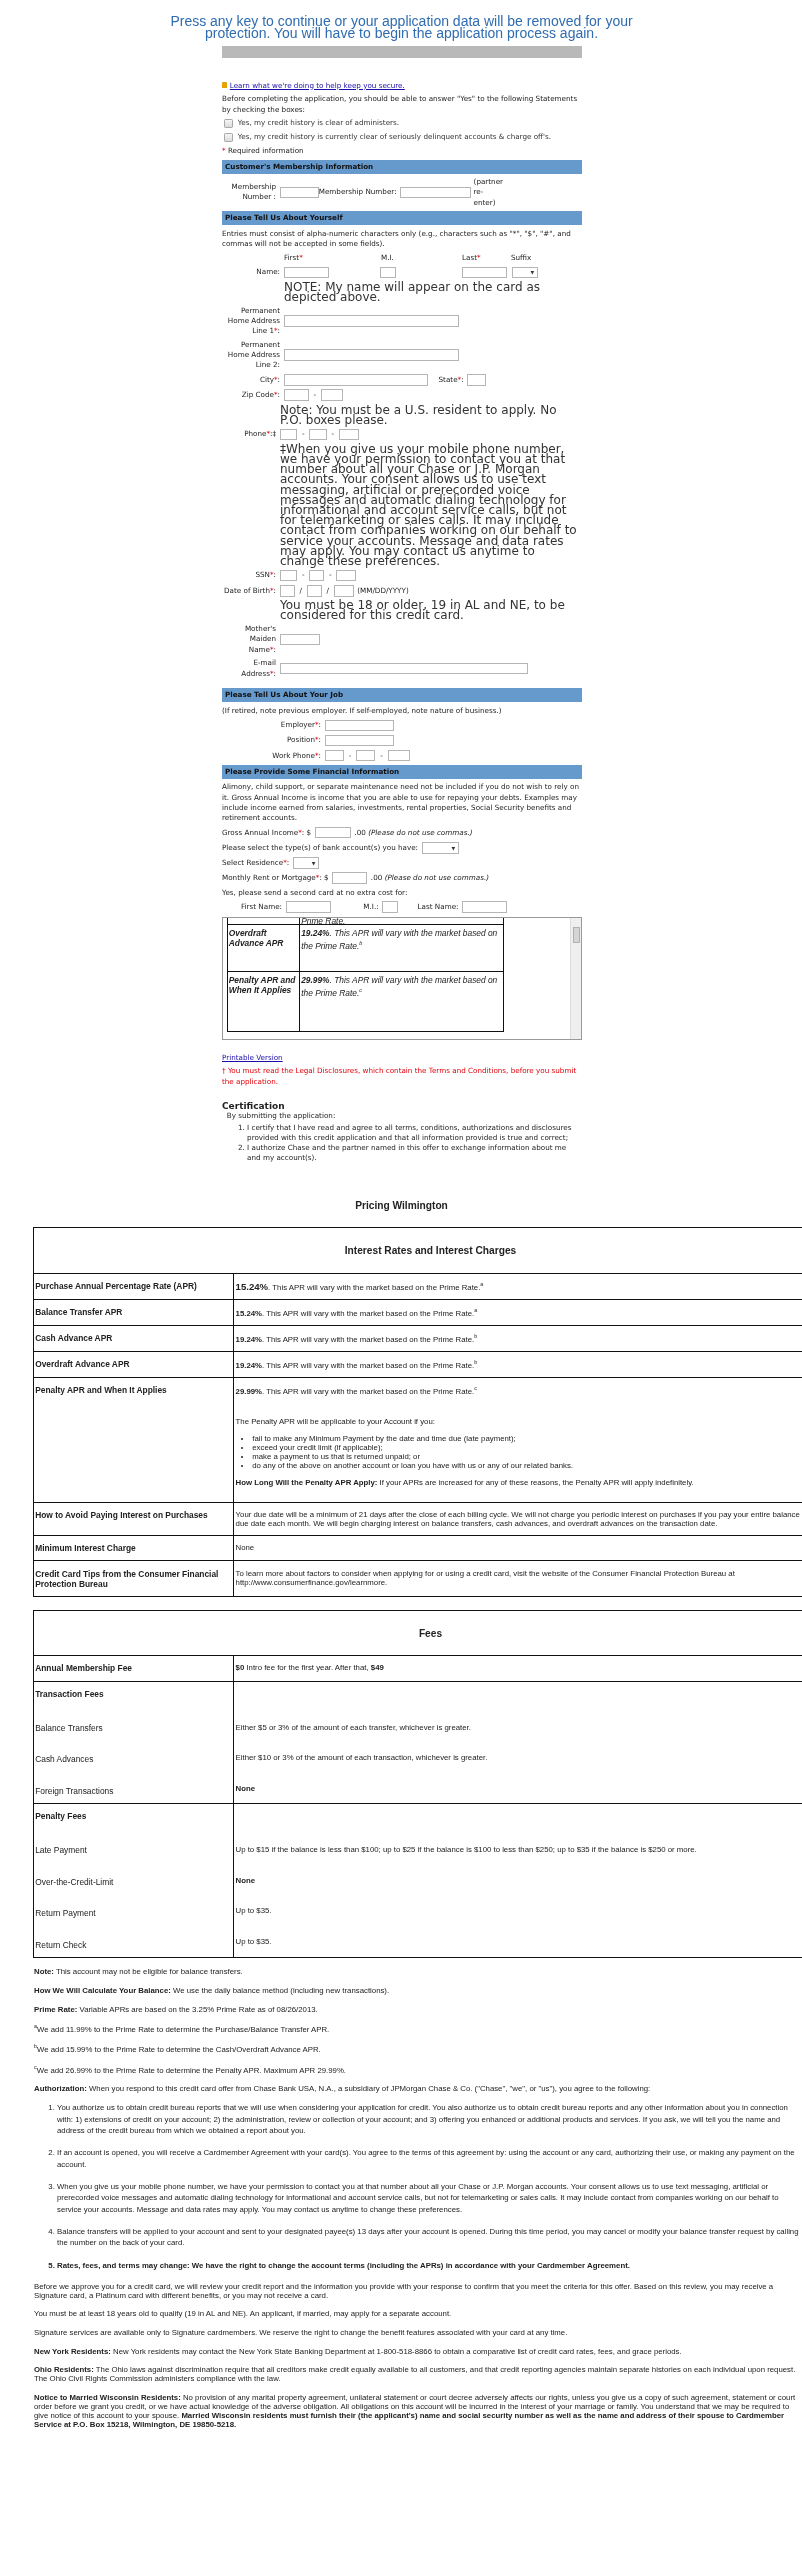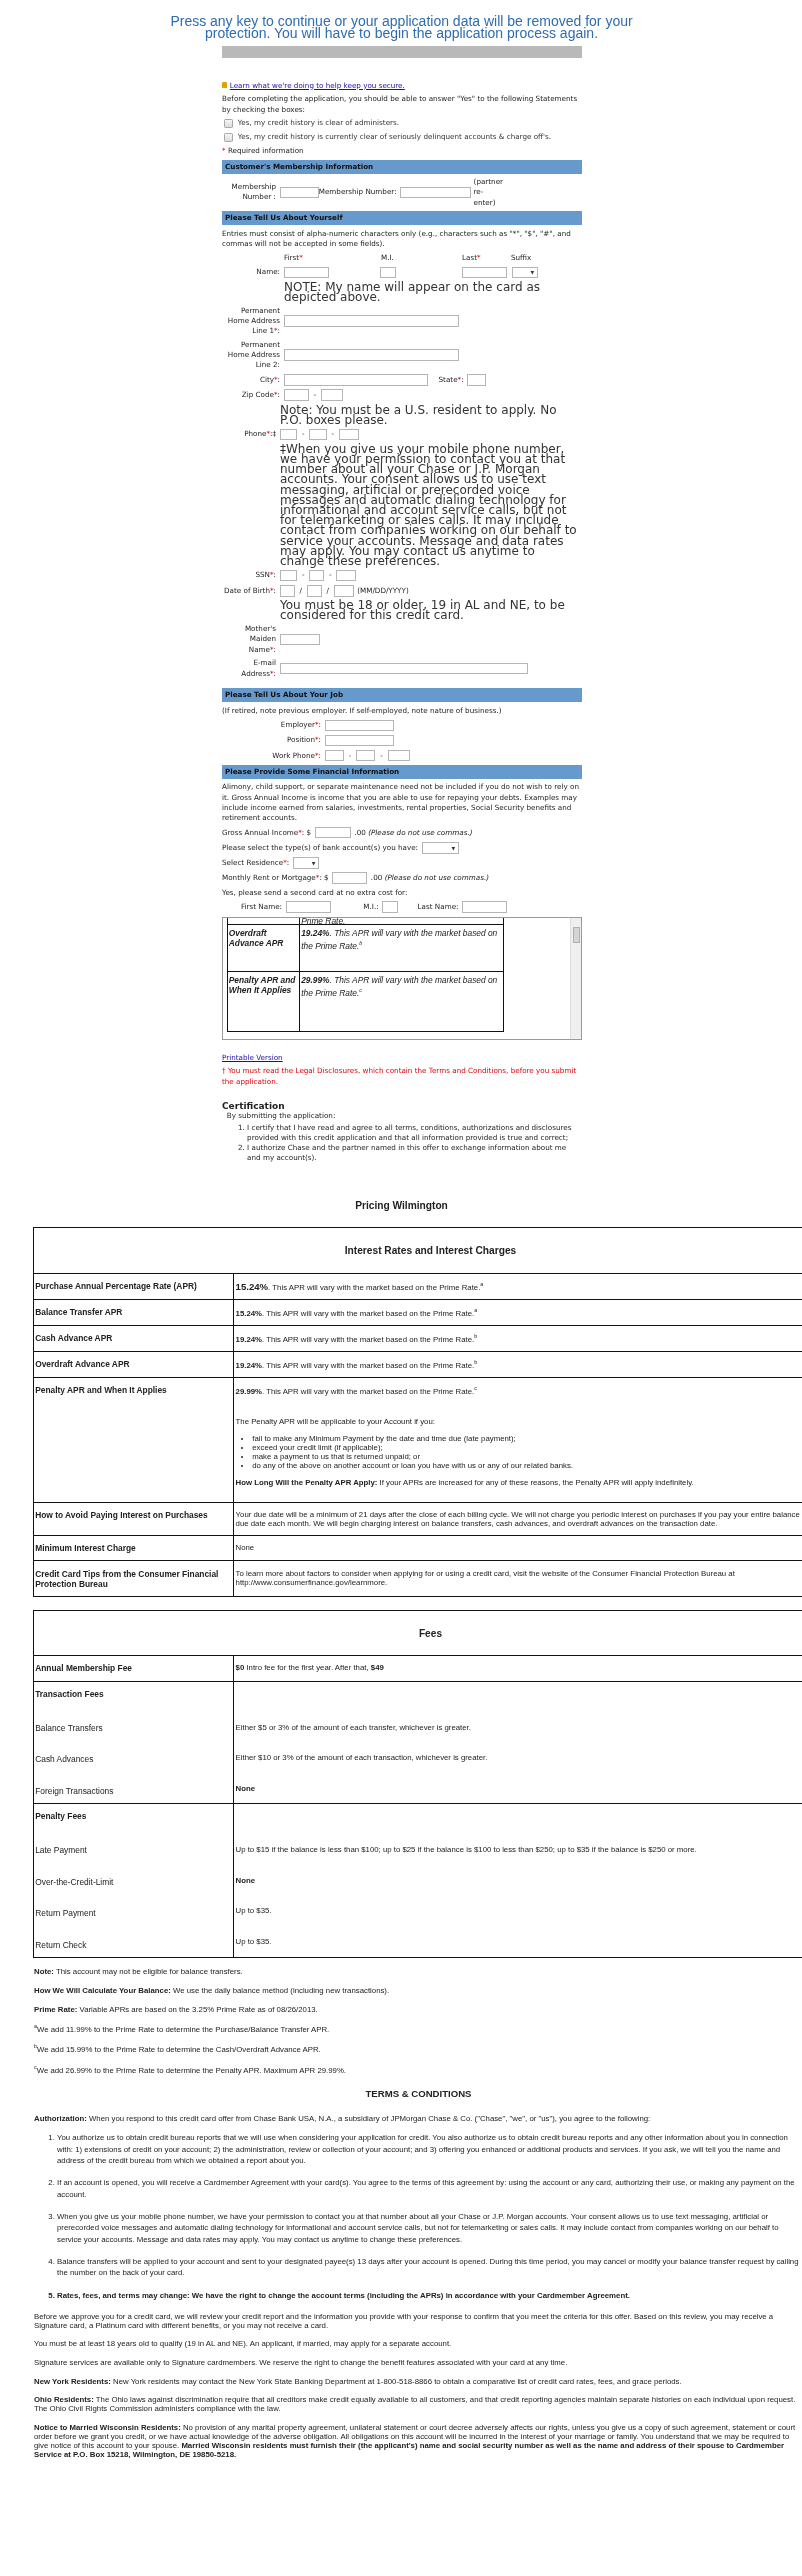--- a/index.html
+++ b/index.html
@@ -327,21 +327,20 @@
     </table>
 
   <div class="notes">
     <p><b>Note:</b><span> This account may not be eligible for balance transfers.</span></p>
     <p><b>How We Will Calculate Your Balance:</b><span> We use the daily balance method (including new transactions).</span></p>
     <p><b>Prime Rate:</b><span> Variable APRs are based on the 3.25% Prime Rate as of 08/26/2013.</span></p>
     <p><sup>a</sup><span>We add 11.99% to the Prime Rate to determine the Purchase/Balance Transfer APR.</span></p>
     <p><sup>b</sup><span>We add 15.99% to the Prime Rate to determine the Cash/Overdraft Advance APR.</span></p>
     <p><sup>c</sup><span>We add 26.99% to the Prime Rate to determine the Penalty APR. Maximum APR 29.99%.</span></p>
 
-    <div class="tc-title">TERMS &amp; CONDITIONS</div>
     <p><b>Authorization:</b><span> When you respond to this credit card offer from Chase Bank USA, N.A., a subsidiary of JPMorgan Chase &amp; Co. ("Chase", "we", or "us"), you agree to the following:</span></p>
     <ol class="tc-ol">
       <li>You authorize us to obtain credit bureau reports that we will use when considering your application for credit. You also authorize us to obtain credit bureau reports and any other information about you in connection with: 1) extensions of credit on your account; 2) the administration, review or collection of your account; and 3) offering you enhanced or additional products and services. If you ask, we will tell you the name and address of the credit bureau from which we obtained a report about you.</li>
       <li>If an account is opened, you will receive a Cardmember Agreement with your card(s). You agree to the terms of this agreement by: using the account or any card, authorizing their use, or making any payment on the account.</li>
       <li>When you give us your mobile phone number, we have your permission to contact you at that number about all your Chase or J.P. Morgan accounts. Your consent allows us to use text messaging, artificial or prerecorded voice messages and automatic dialing technology for informational and account service calls, but not for telemarketing or sales calls. It may include contact from companies working on our behalf to service your accounts. Message and data rates may apply. You may contact us anytime to change these preferences.</li>
       <li>Balance transfers will be applied to your account and sent to your designated payee(s) 13 days after your account is opened. During this time period, you may cancel or modify your balance transfer request by calling the number on the back of your card.</li>
       <li style="font-weight:bold">Rates, fees, and terms may change: We have the right to change the account terms (including the APRs) in accordance with your Cardmember Agreement.</li>
     </ol>
     <p>Before we approve you for a credit card, we will review your credit report and the information you provide with your response to confirm that you meet the criteria for this offer. Based on this review, you may receive a Signature card, a Platinum card with different benefits, or you may not receive a card.</p>
     <p>You must be at least 18 years old to qualify (19 in AL and NE). An applicant, if married, may apply for a separate account.</p>

